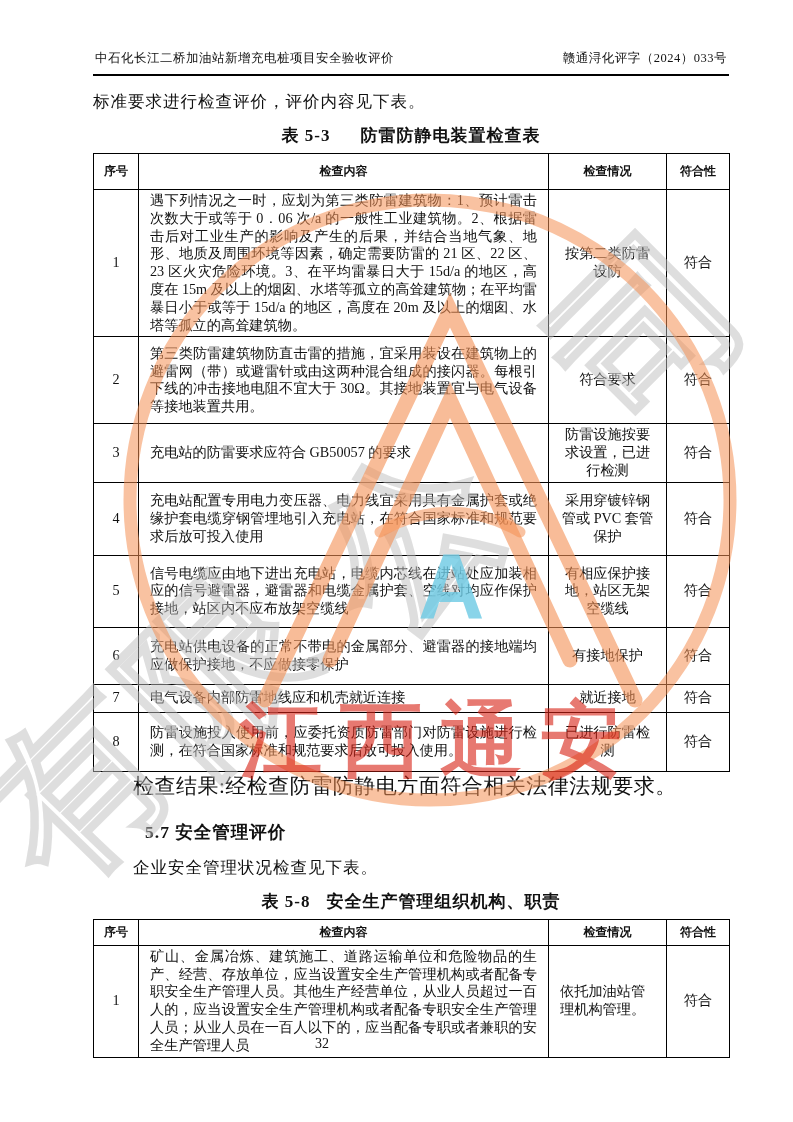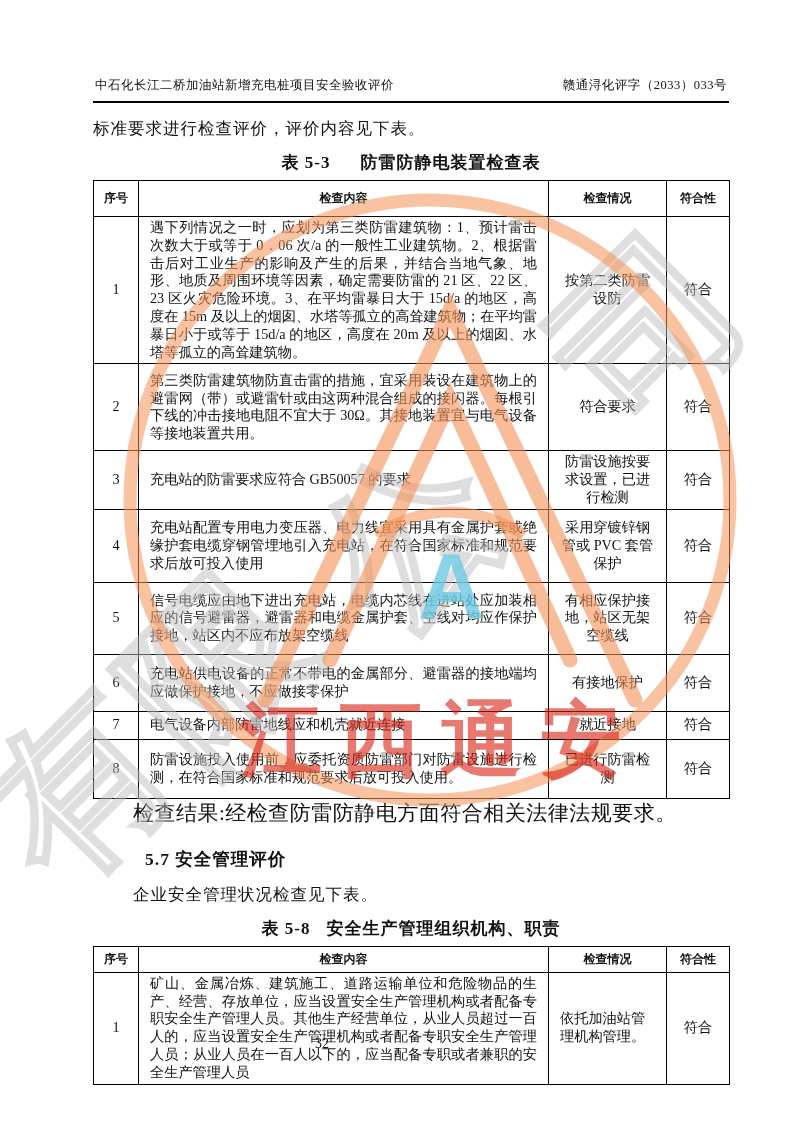--- a/index.html
+++ b/index.html
@@ -1,21 +1,21 @@
 <!DOCTYPE html>
 <html><head>
 <meta charset="utf-8">
 <style>
   * { margin:0; padding:0; box-sizing:border-box; }
   body { background:#e8e8e8; font-family:"Liberation Serif","DejaVu Serif",serif; }
   .page {
     position:relative; width:793px; height:1122px; margin:0 auto;
     background:#ffffff; color:#111; overflow:hidden;
   }
-  .content { position:absolute; left:93px; top:77px; width:636px; }
+  .content { position:absolute; left:93px; top:50px; width:636px; }
 
   .doc-header {
     display:flex; justify-content:space-between; align-items:flex-end;
     font-size:12.5px; padding:0 2px 7px 2px; border-bottom:2px solid #000;
     letter-spacing:0.5px;
   }
   .intro { font-size:16.5px; margin-top:15px; letter-spacing:1px; }
 
   .tbl-title {
     text-align:center; font-weight:bold; font-size:17px;
@@ -61,21 +61,21 @@
   svg.wm-svg { position:absolute; left:0; top:0; }
 </style>
 </head>
 <body>
 
 <div class="page">
   <div class="content">
 
     <div class="doc-header">
       <span>中石化长江二桥加油站新增充电桩项目安全验收评价</span>
-      <span>赣通浔化评字（2033）033号</span>
+      <span>赣通浔化评字（2024）033号</span>
     </div>
 
     <p class="intro">标准要求进行检查评价，评价内容见下表。</p>
 
     <div class="tbl-title">
       <span>表 5-3</span><span class="gap"></span><span>防雷防静电装置检查表</span>
     </div>
 
     <table class="check">
       <colgroup>

